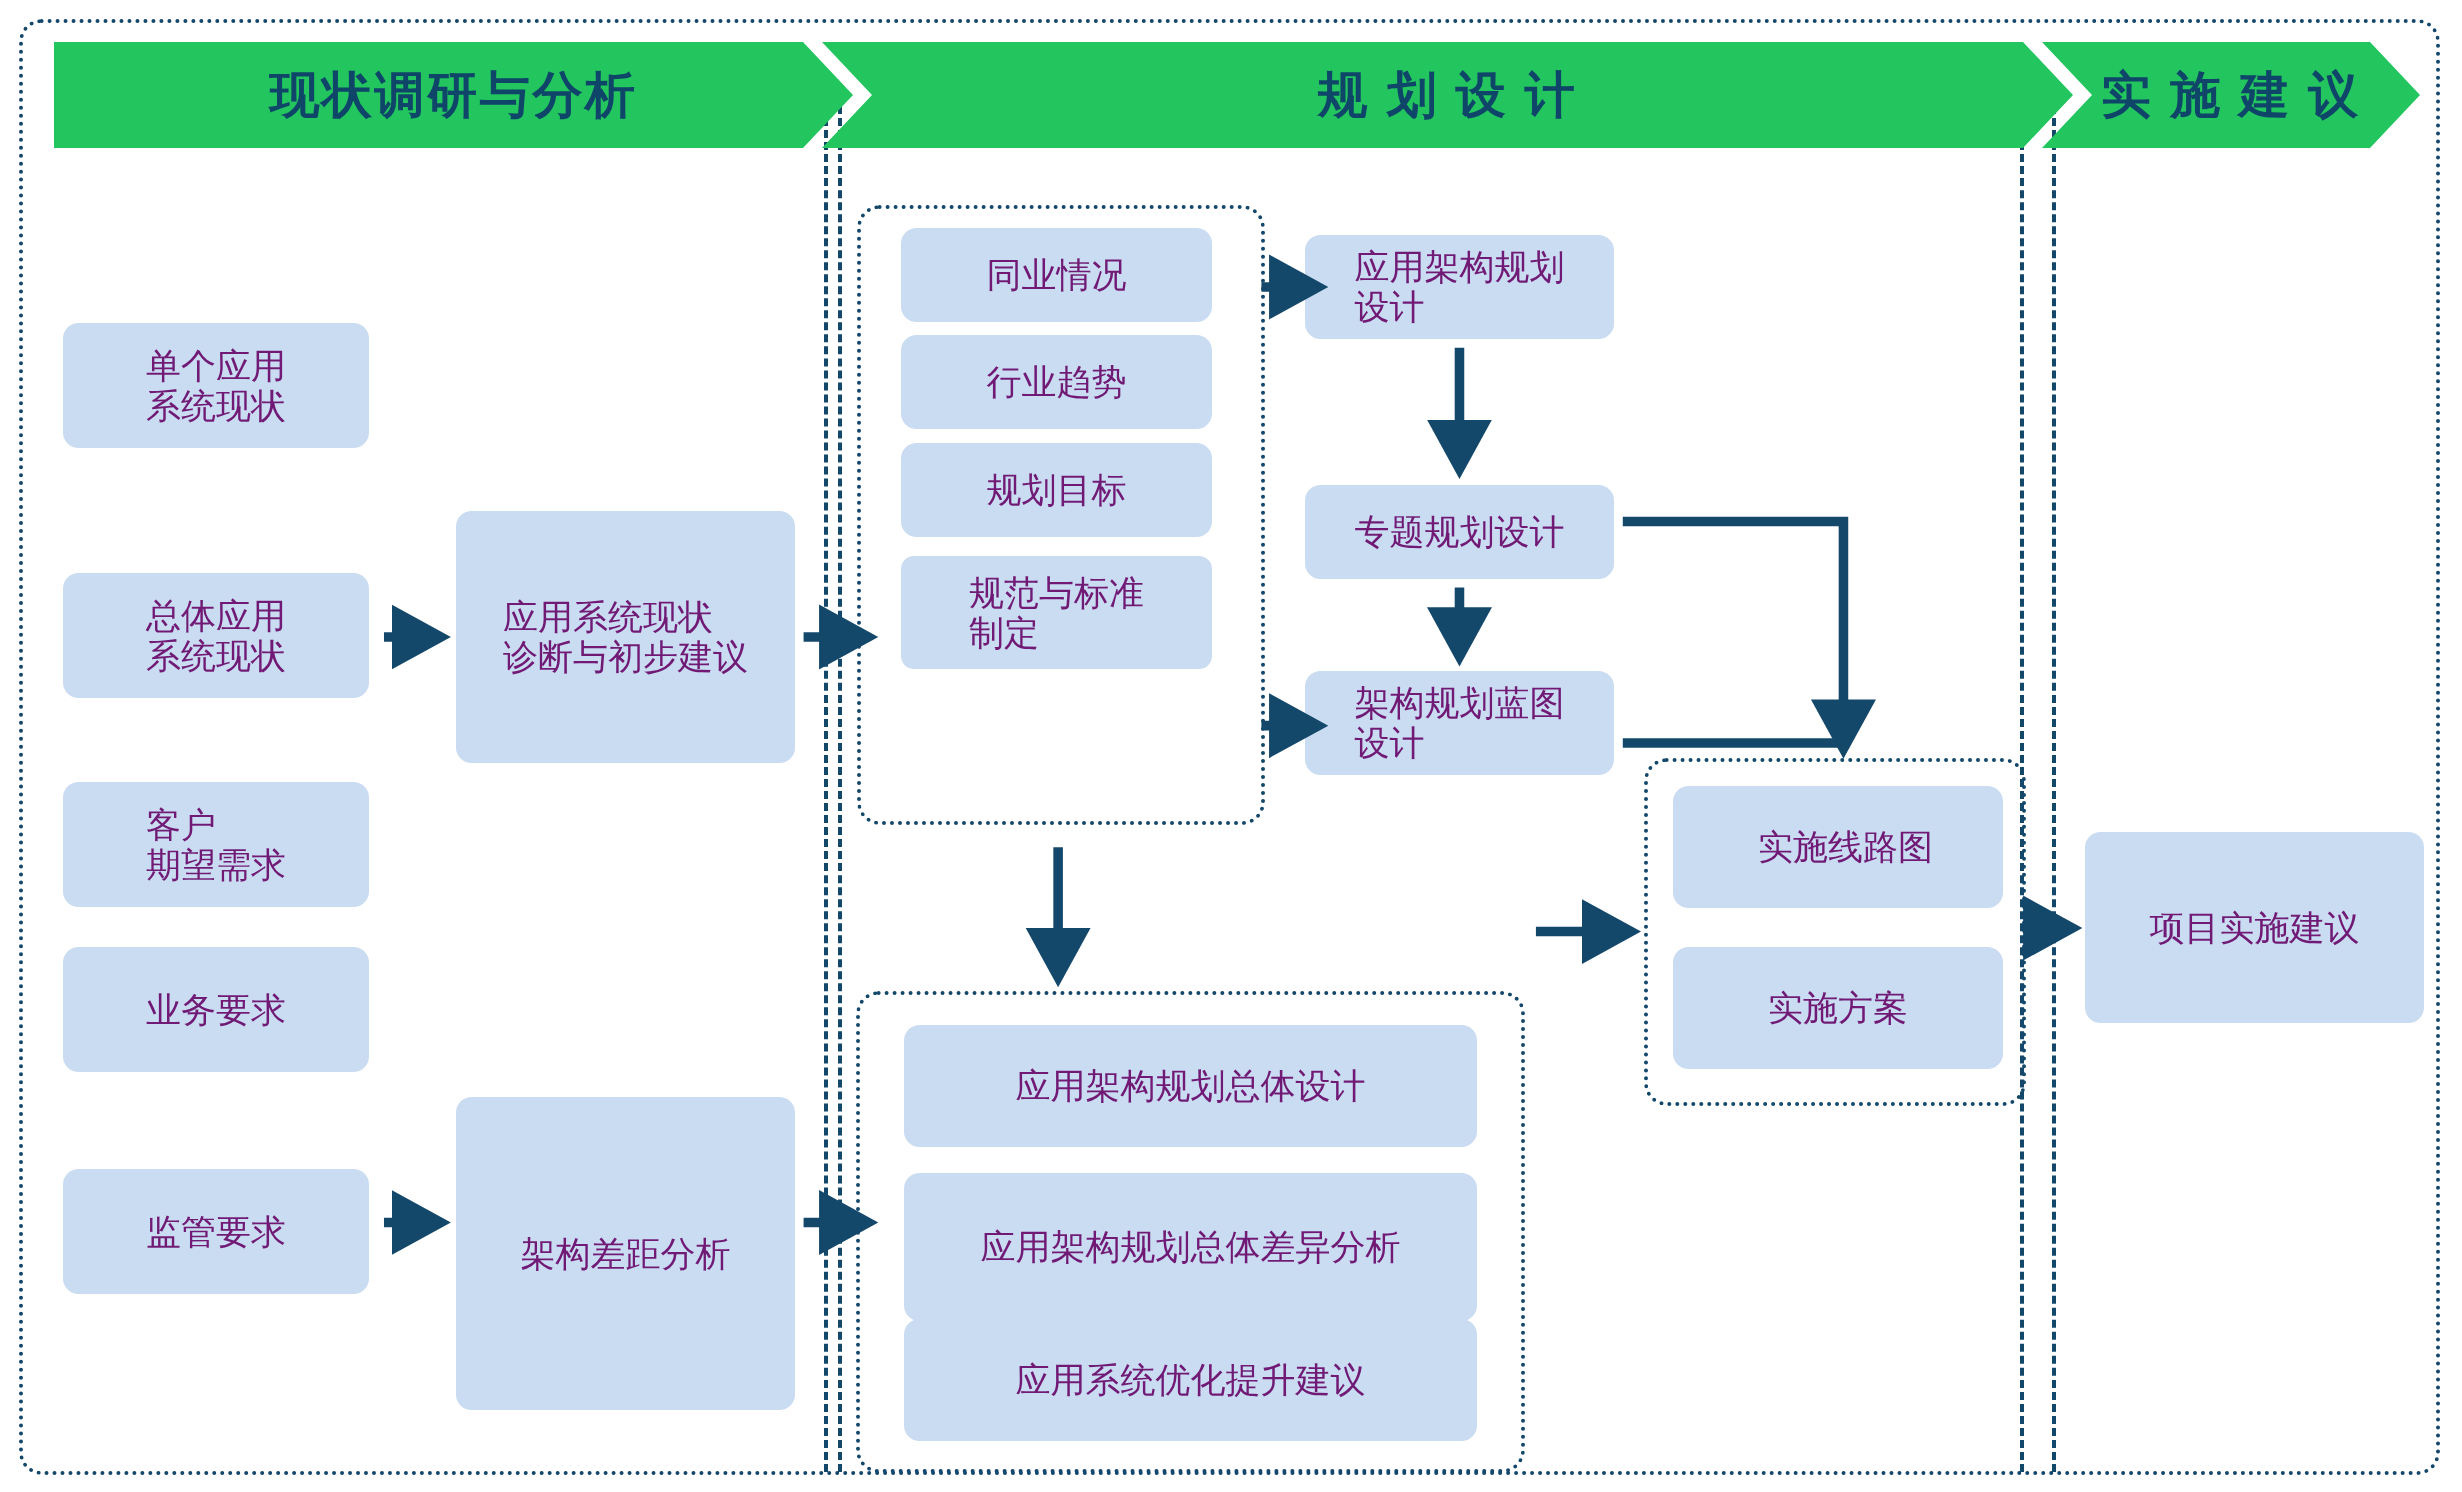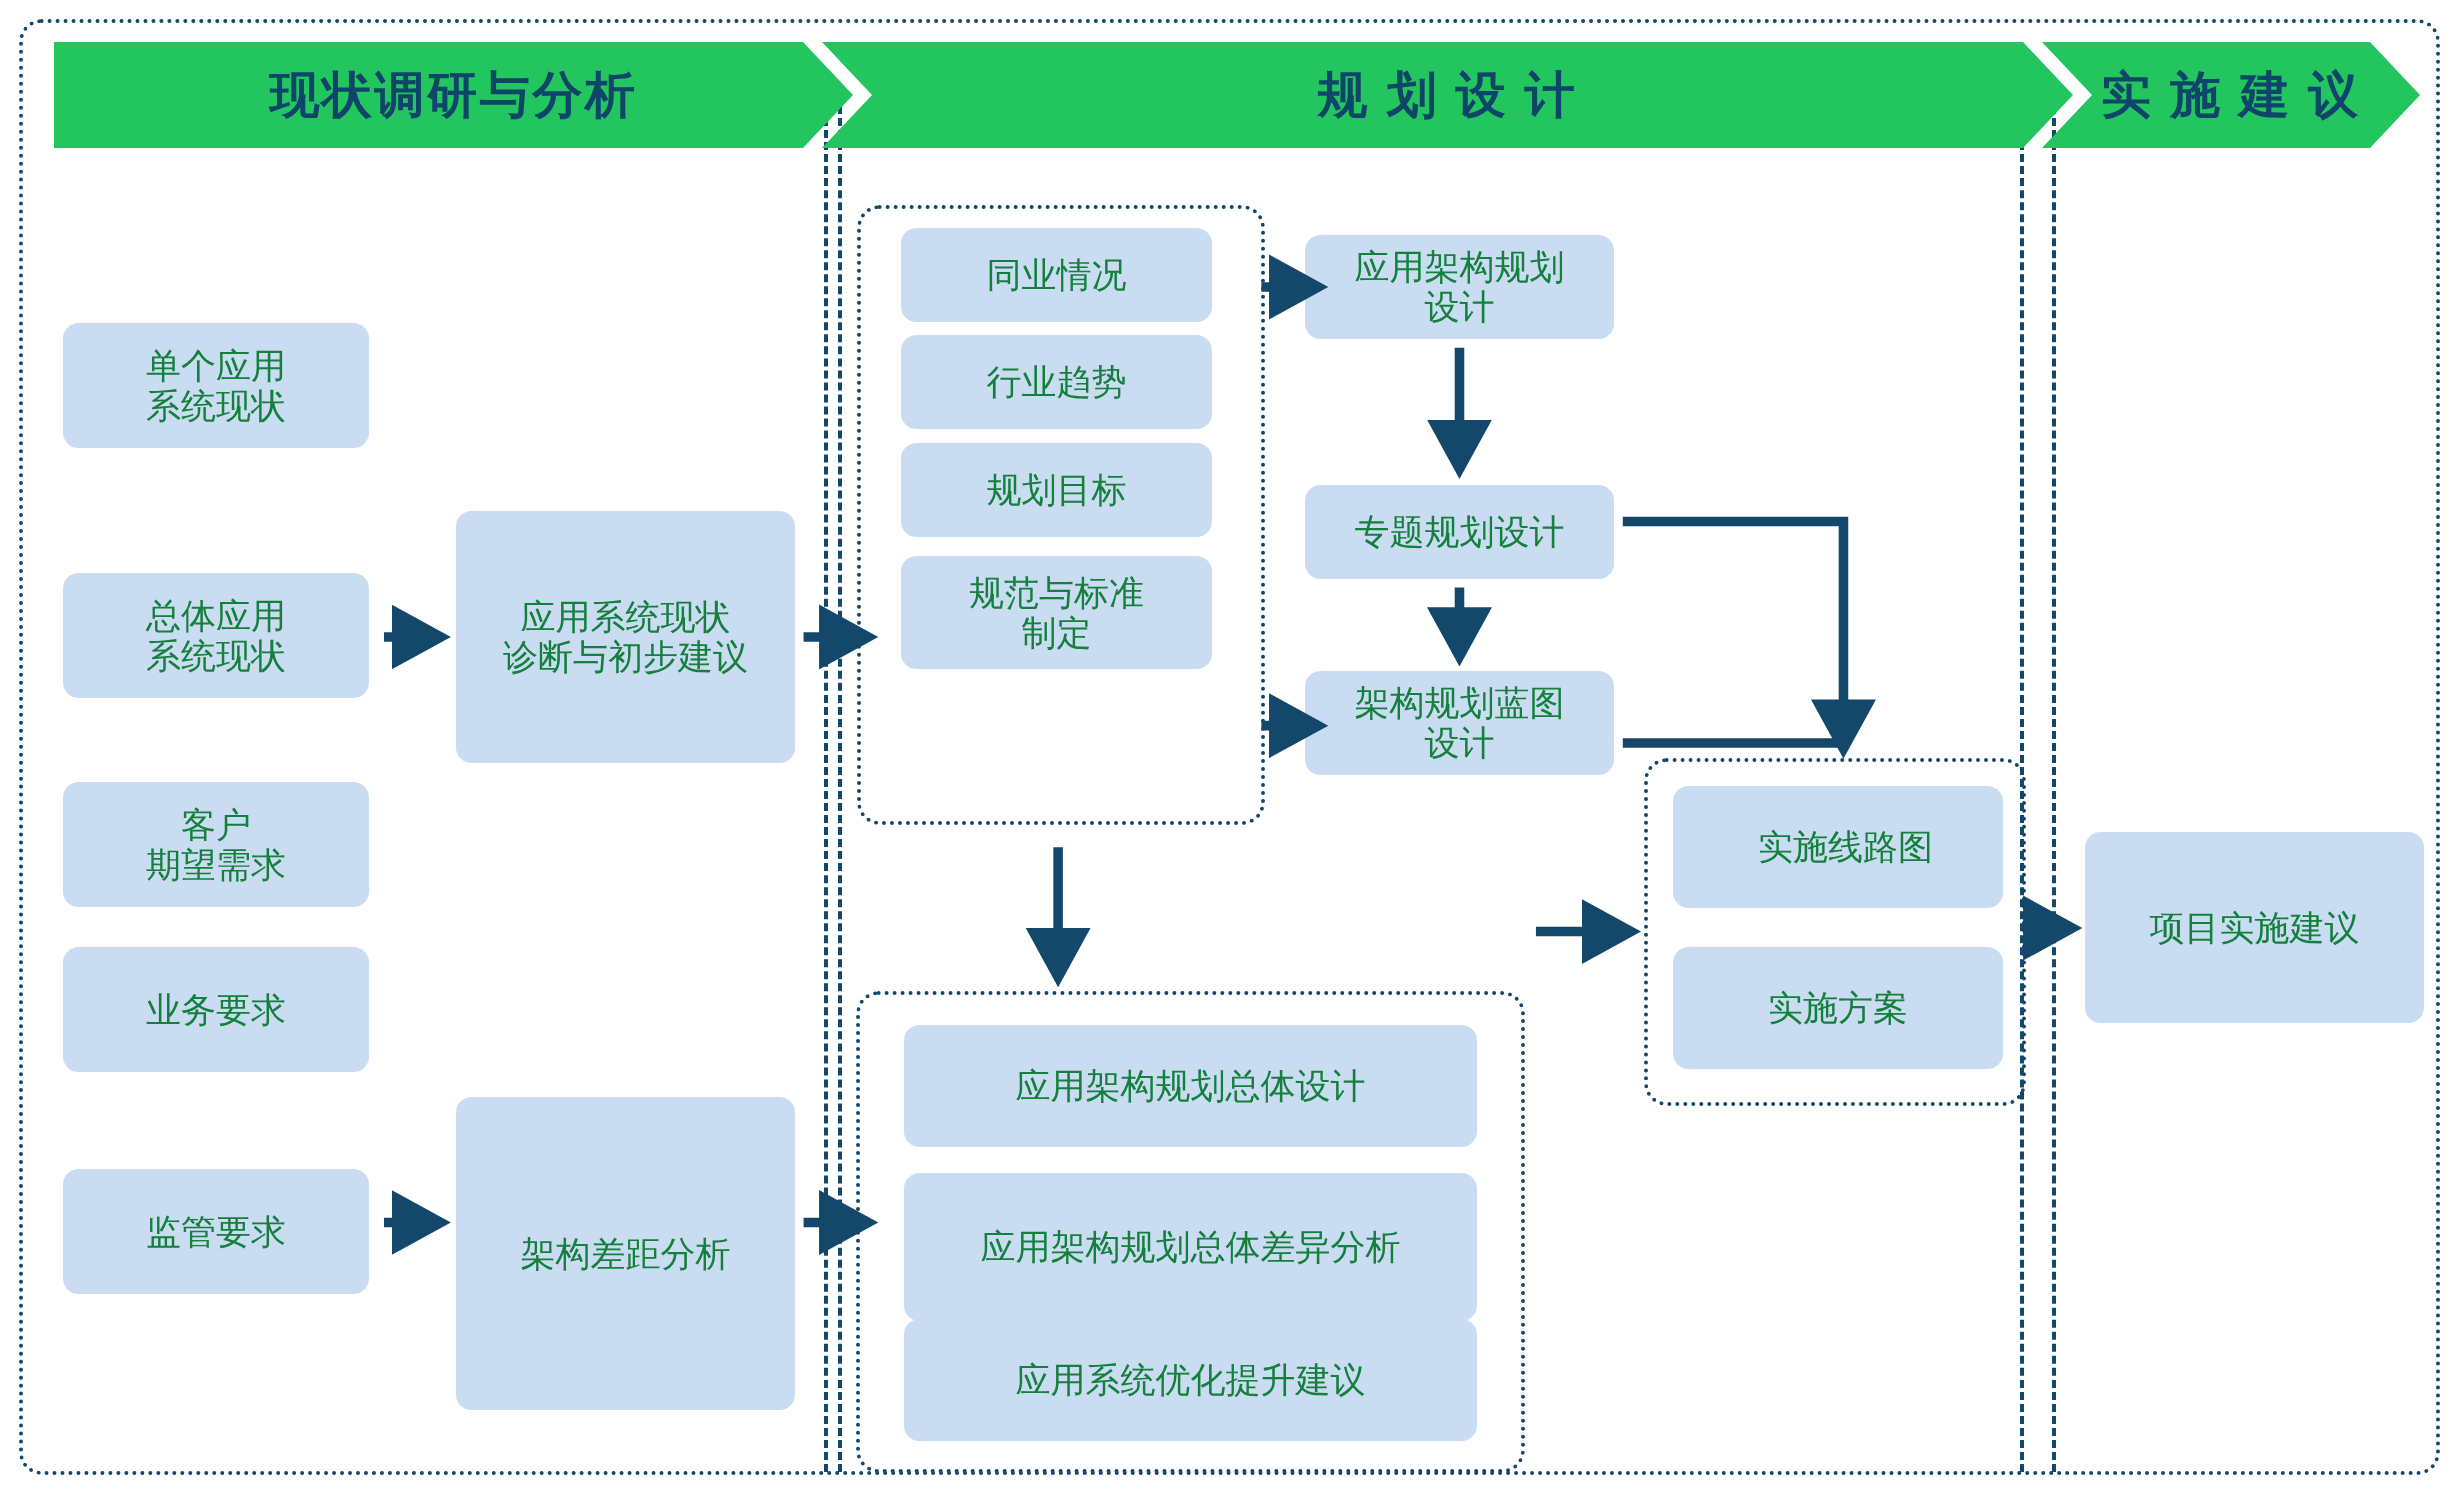--- a/index.html
+++ b/index.html
@@ -19,22 +19,22 @@
   .banner{position:absolute;top:42px;height:106px;}
   .banner-seg{position:absolute;top:0;height:106px;background:#22c55e;display:flex;align-items:center;justify-content:center;}
   .banner-title{
     color:#0f4568;font-size:50px;font-weight:bold;letter-spacing:2.6px;white-space:nowrap;
     font-family:"Liberation Sans","DejaVu Sans",sans-serif;
   }
 
   
   .node{
     position:absolute;background:#cadcf2;border-radius:15.6px;
-    display:flex;align-items:center;justify-content:center;text-align:center;
-    color:#15803d;font-size:35px;line-height:1.14;
+    display:flex;align-items:center;justify-content:center;text-align:left;
+    color:#701a75;font-size:35px;line-height:1.14;
     font-family:"Liberation Sans","DejaVu Sans",sans-serif;
     box-sizing:border-box;padding:3.5px 7px;white-space:pre-line;
   }
 
   
   .group{
     position:absolute;border:4.3px dotted #14486b;border-radius:22.6px;box-sizing:border-box;background:transparent;
   }
 
   
@@ -86,21 +86,21 @@
   <div class="node" style="left:456px;top:1097px;width:339px;height:313px;">架构差距分析</div>
 
   <div class="group" style="left:857px;top:205px;width:408px;height:620px;"></div>
 
   <div class="node" style="left:901px;top:228px;width:311px;height:94px;">同业情况</div>
 
   <div class="node" style="left:901px;top:335px;width:311px;height:94px;">行业趋势</div>
 
   <div class="node" style="left:901px;top:443px;width:311px;height:94px;">规划目标</div>
 
-  <div class="node" style="left:901px;top:556px;width:311px;height:113px;">规范与标准
+  <div class="node" style="left:901px;top:556px;width:311px;height:113px;border-radius:13px;">规范与标准
 制定</div>
 
   <div class="node" style="left:1305px;top:235px;width:309px;height:104px;">应用架构规划
 设计</div>
 
   <div class="node" style="left:1305px;top:485px;width:309px;height:94px;">专题规划设计</div>
 
   <div class="node" style="left:1305px;top:671px;width:309px;height:104px;">架构规划蓝图
 设计</div>
 

